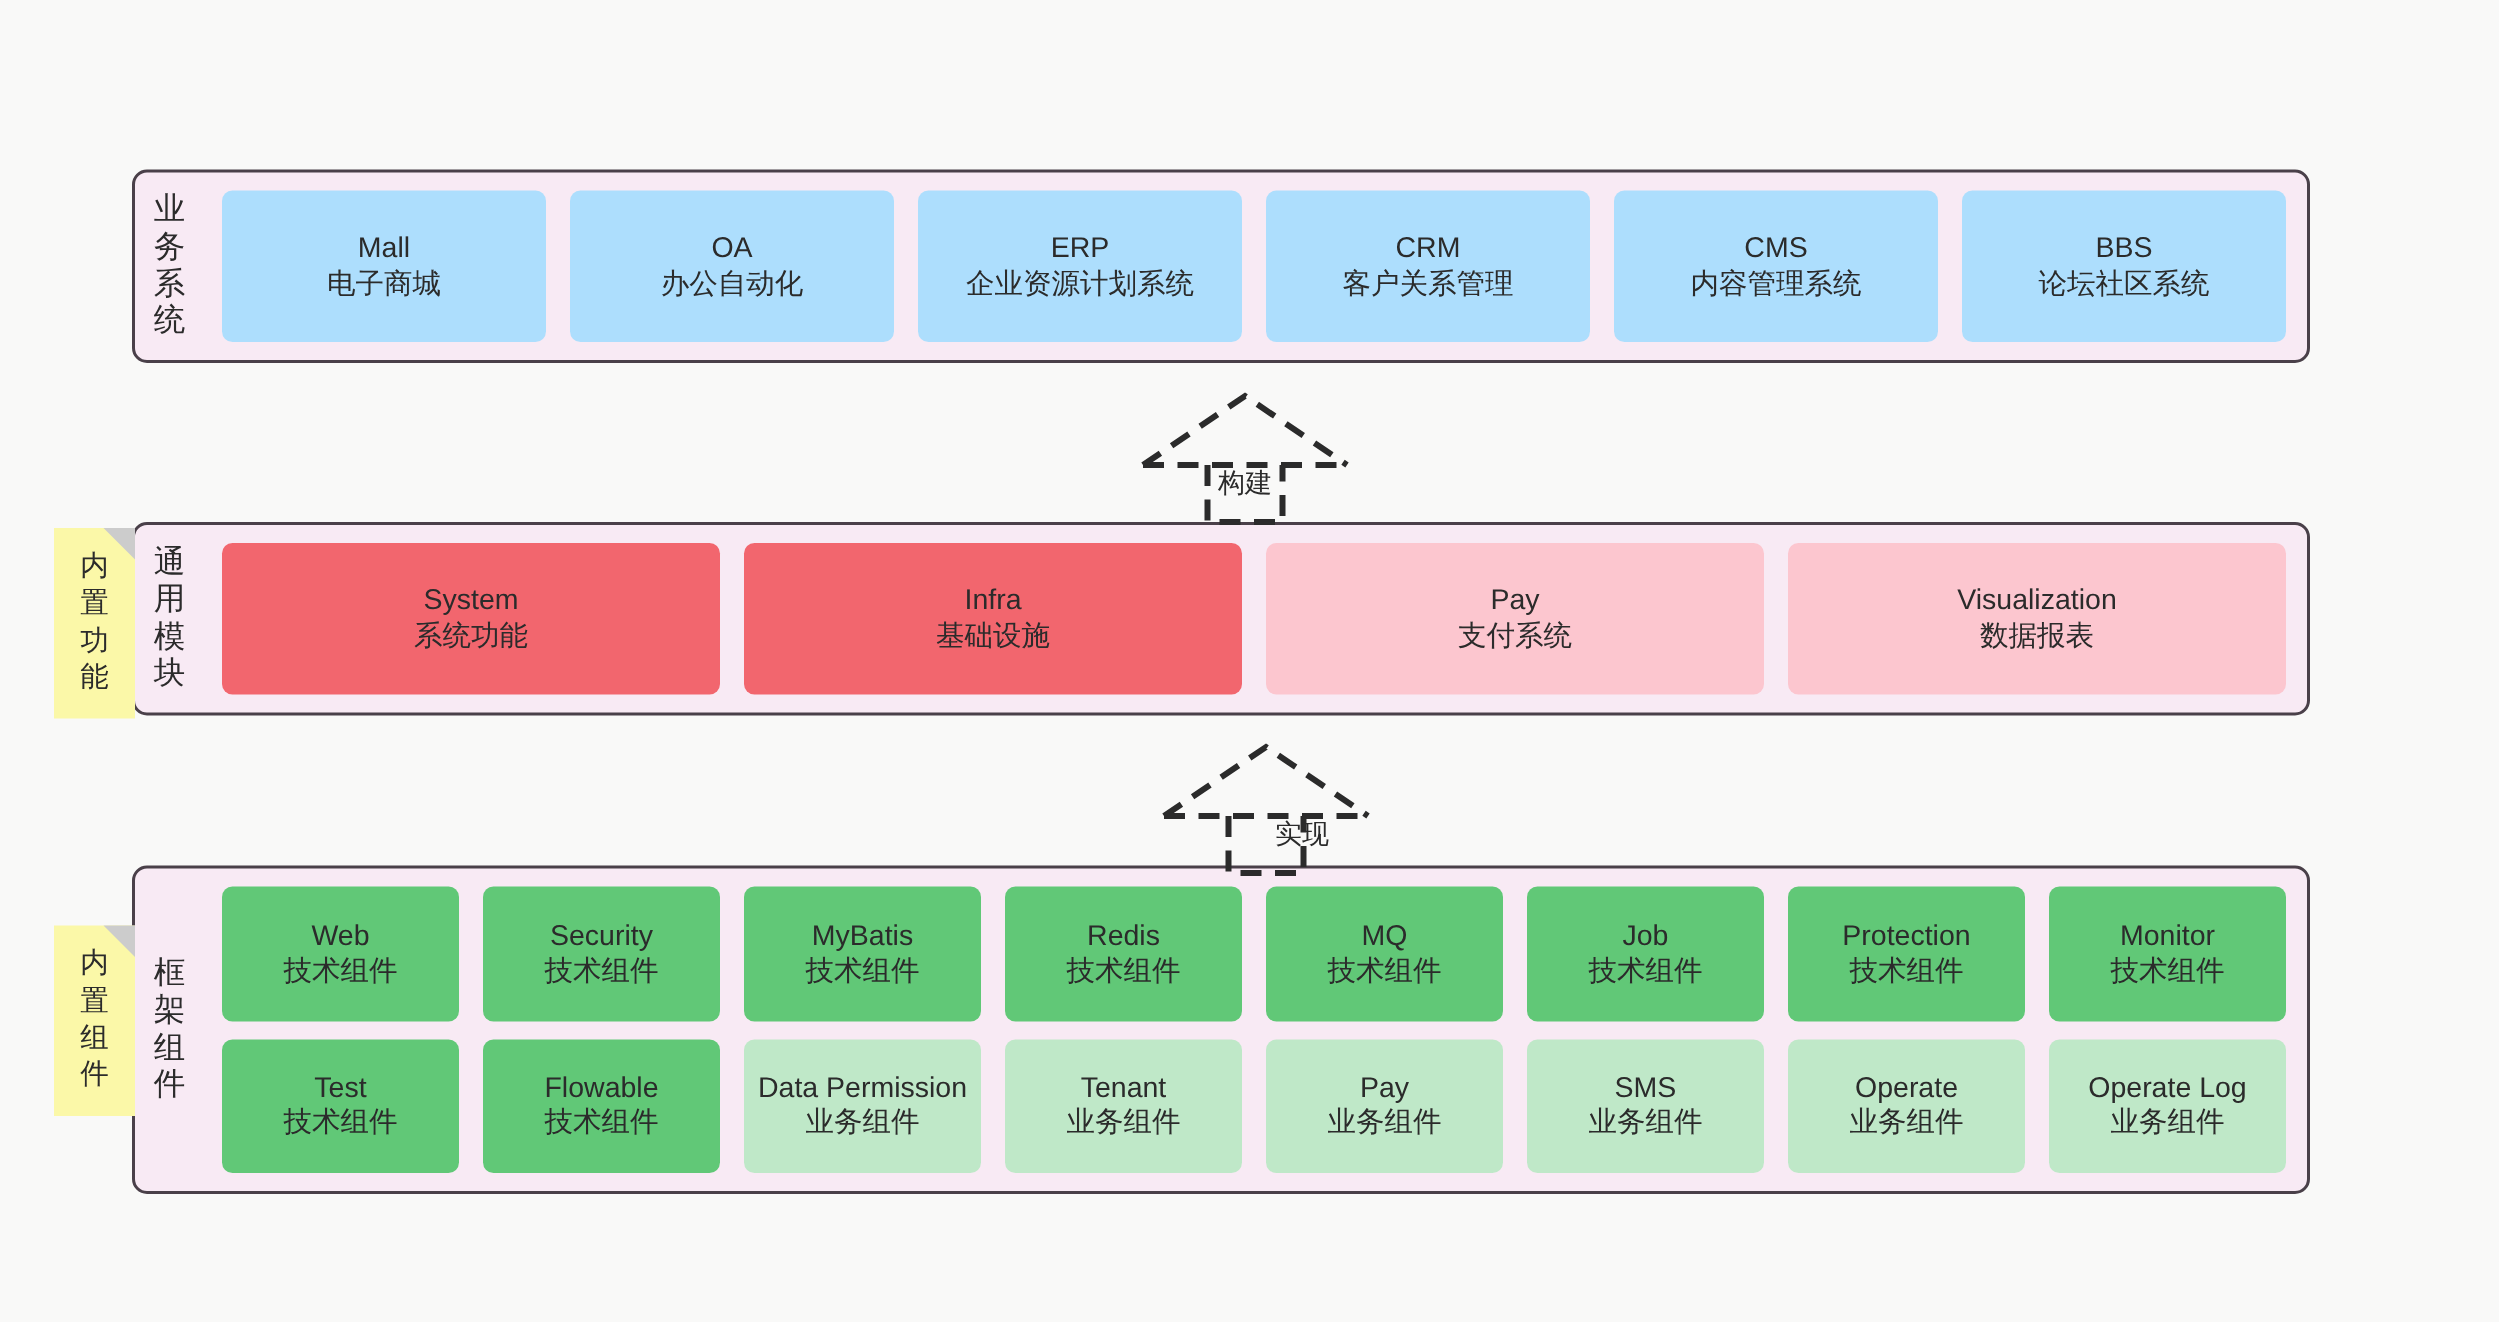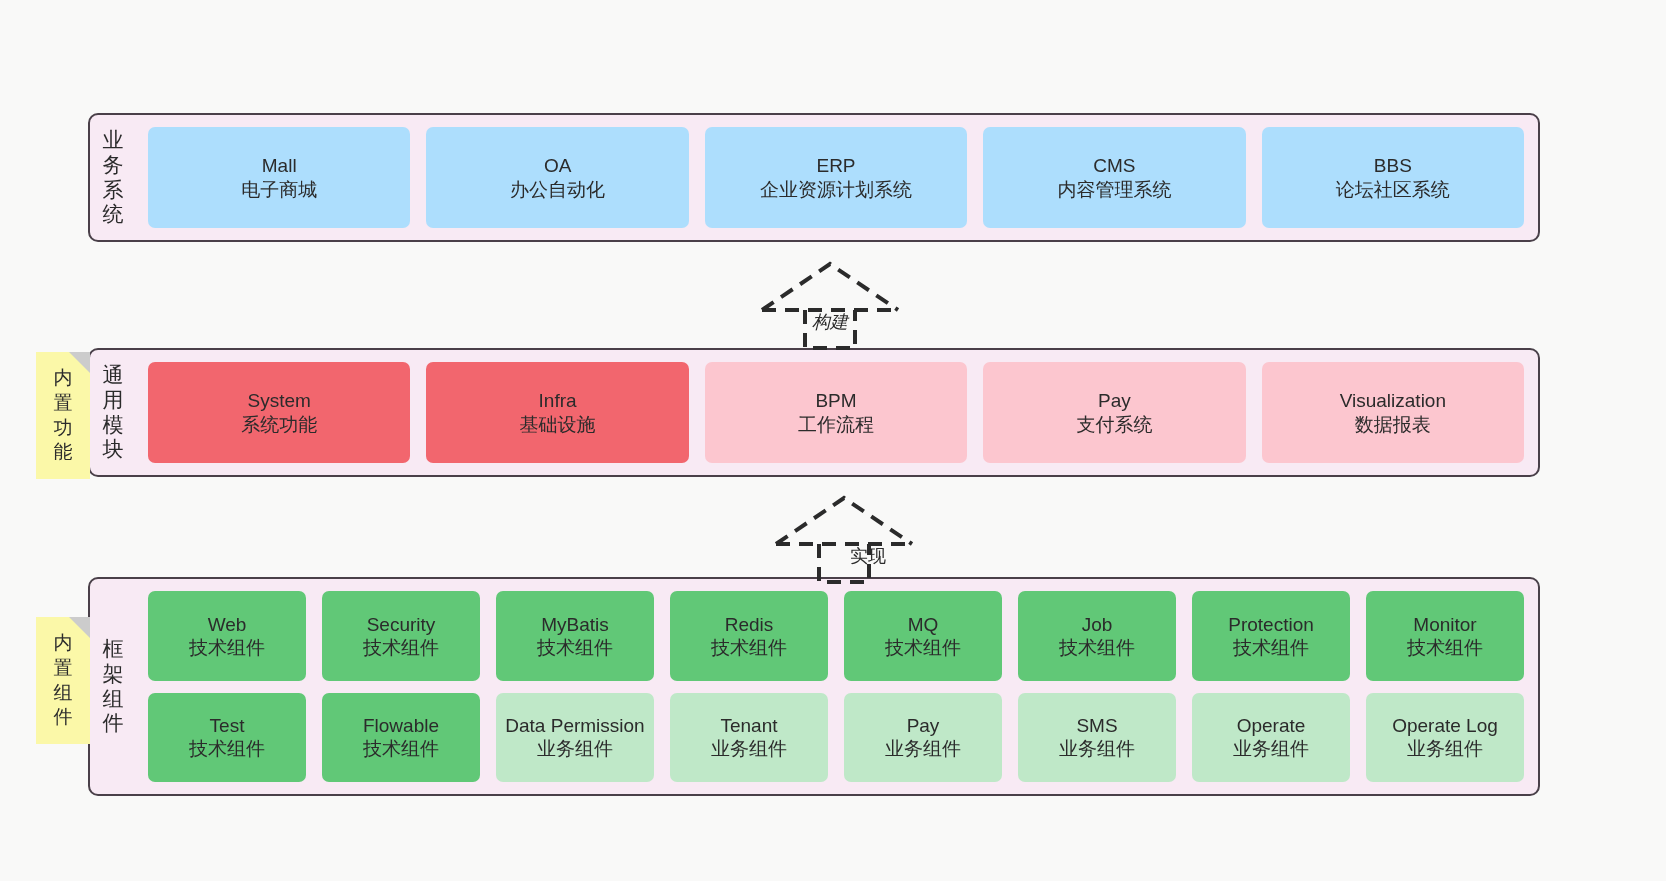--- a/index.html
+++ b/index.html
@@ -139,32 +139,36 @@
       </div>
       <div class="card c-blue">
         <span class="t1">OA</span>
         <span class="t2">办公自动化</span>
       </div>
       <div class="card c-blue">
         <span class="t1">ERP</span>
         <span class="t2">企业资源计划系统</span>
       </div>
       <div class="card c-blue">
+        <span class="t1">CRM</span>
+        <span class="t2">客户关系管理</span>
+      </div>
+      <div class="card c-blue">
         <span class="t1">CMS</span>
         <span class="t2">内容管理系统</span>
       </div>
       <div class="card c-blue">
         <span class="t1">BBS</span>
         <span class="t2">论坛社区系统</span>
       </div>
     </div>
   </div>
 </div>
 
-<div class="arrow" style="left:750px; top:258px; width:160px; height:92px;font-style:italic;">
+<div class="arrow" style="left:750px; top:258px; width:160px; height:92px;">
   <svg width="160" height="92" viewBox="0 0 160 92">
     <path d="M 12 52 L 80 6 L 148 52" fill="none" stroke="#2b2b2b" stroke-width="4" stroke-dasharray="14,9" stroke-linecap="butt"></path>
     <path d="M 55 52 L 55 90 L 105 90 L 105 52" fill="none" stroke="#2b2b2b" stroke-width="4" stroke-dasharray="14,9" stroke-linecap="butt"></path>
     <path d="M 12 52 L 148 52" fill="none" stroke="#2b2b2b" stroke-width="4" stroke-dasharray="14,9" stroke-linecap="butt"></path>
   </svg>
   <div class="lbl" style="top:52px;">构建</div>
 </div>
 
 <div class="note" style="left:36px; top:352px; height:127px;">
   <div class="fold"></div>
@@ -183,24 +187,20 @@
   </div>
   <div class="cards">
     <div class="row">
       <div class="card c-red">
         <span class="t1">System</span>
         <span class="t2">系统功能</span>
       </div>
       <div class="card c-red">
         <span class="t1">Infra</span>
         <span class="t2">基础设施</span>
-      </div>
-      <div class="card c-pink">
-        <span class="t1">BPM</span>
-        <span class="t2">工作流程</span>
       </div>
       <div class="card c-pink">
         <span class="t1">Pay</span>
         <span class="t2">支付系统</span>
       </div>
       <div class="card c-pink">
         <span class="t1">Visualization</span>
         <span class="t2">数据报表</span>
       </div>
     </div>

